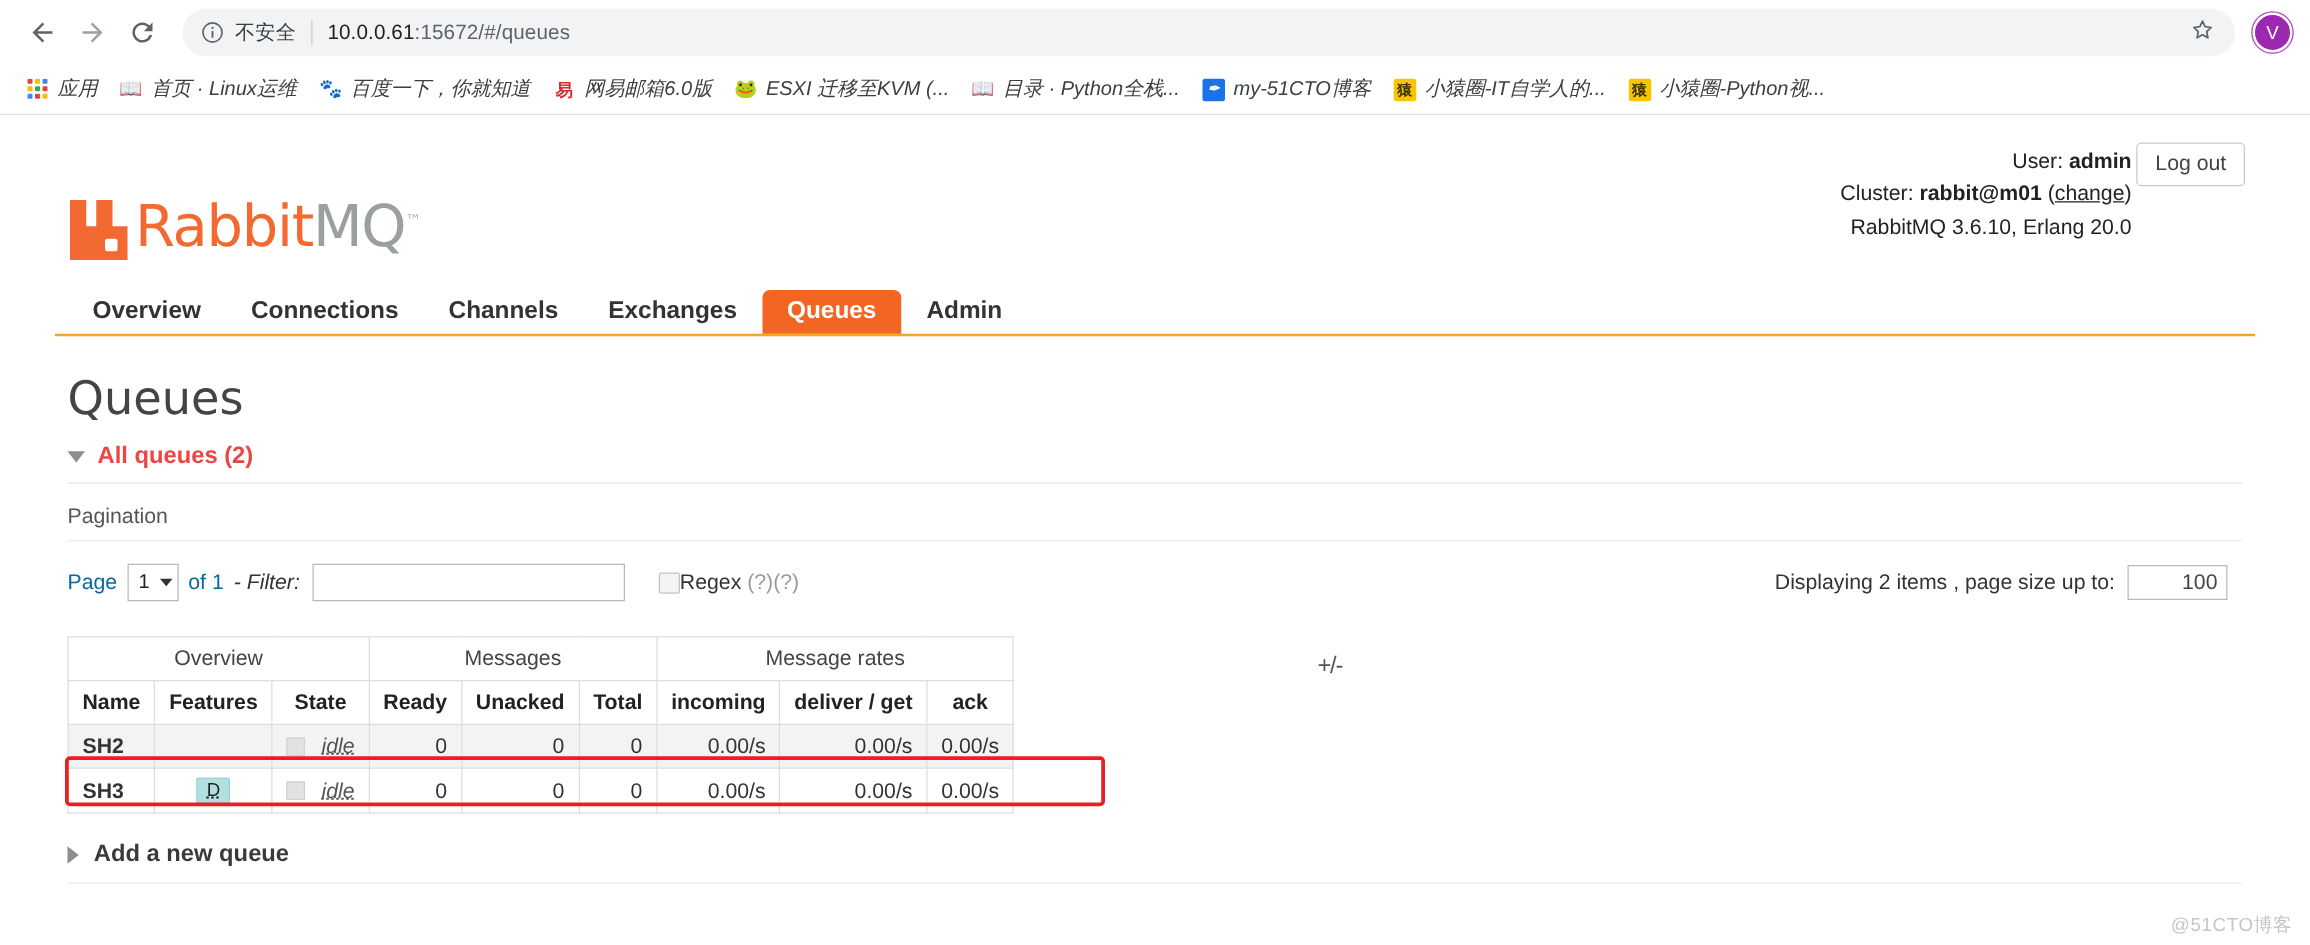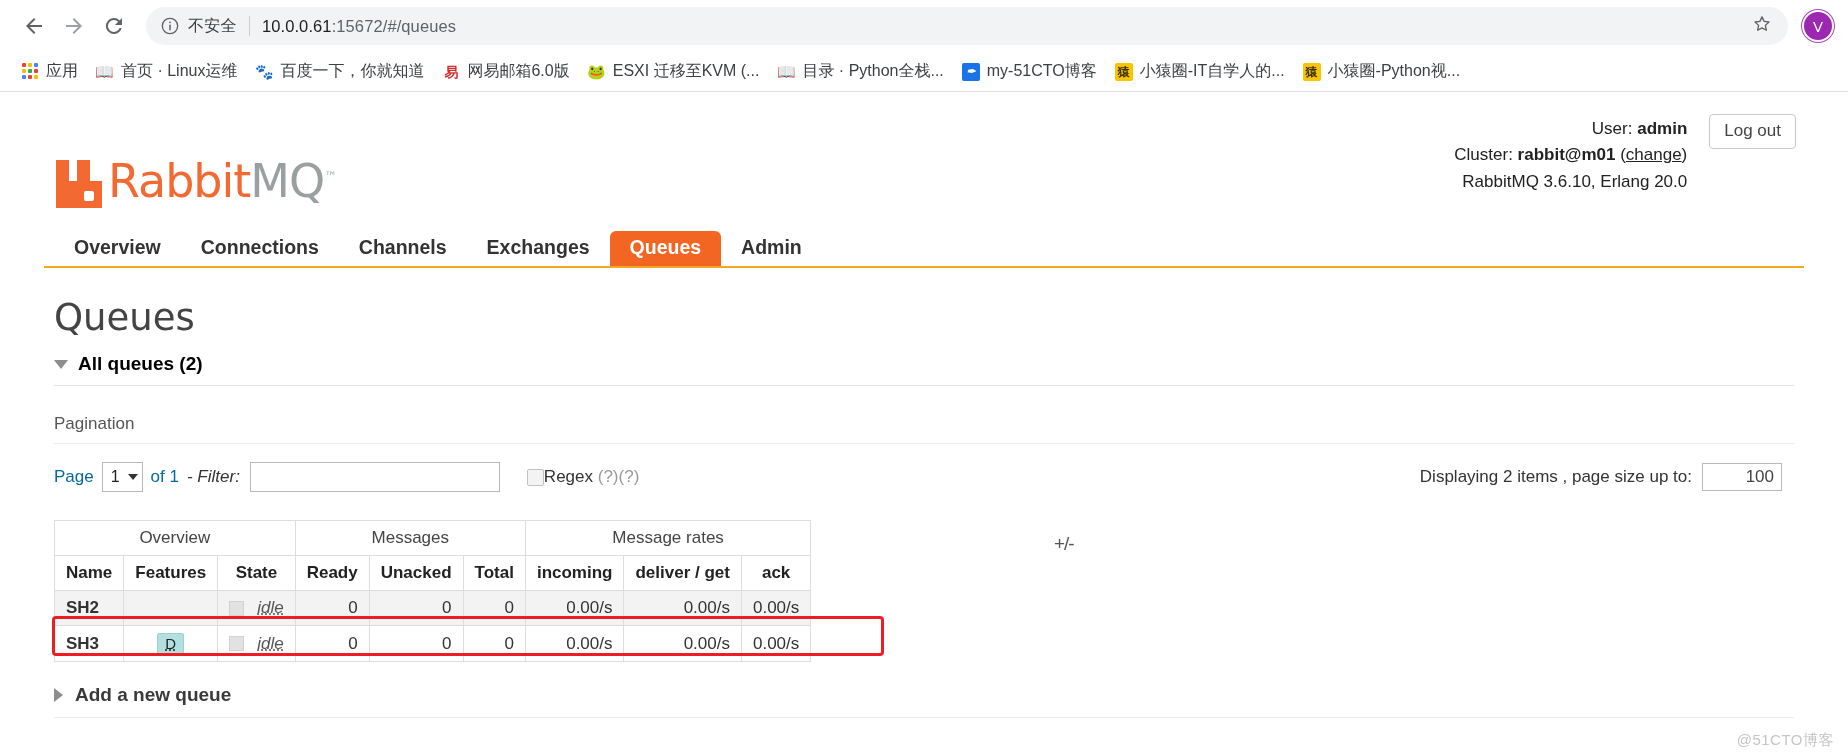--- a/index.html
+++ b/index.html
@@ -92,20 +92,21 @@
     align-items: center;
     gap: 7px;
     padding: 4px 9px;
     border-radius: 4px;
     white-space: nowrap;
     flex: 0 0 auto;
   }
   .bm-label {
     font-size: 16px;
     color: #3c4043;
+    font-style: italic;
   }
   .bm-ico {
     width: 18px; height: 18px;
     flex: 0 0 auto;
     display: flex; align-items: center; justify-content: center;
     font-size: 11px;
     border-radius: 2px;
     line-height: 1;
     overflow: hidden;
   }
@@ -147,21 +148,21 @@
     font-weight: 400;
   }
   .logo-rabbit { color: #f26a32; }
   .logo-mq { color: #9aa0a0; }
   .logo-tm { font-size: 13px; color: #b0b4b4; vertical-align: super; }
 
   .mq-userinfo {
     text-align: right;
     display: flex;
     align-items: flex-start;
-    gap: 22px;
+    gap: 4px;
     padding-right: 8px;
   }
   .mq-userinfo-lines {
     font-size: 17px;
     color: #222;
     line-height: 1.55;
     text-align: right;
     padding-top: 2px;
   }
   .mq-userinfo-lines b { font-weight: bold; }
@@ -226,25 +227,25 @@
   }
   .tri-right {
     width: 0; height: 0;
     border-top: 7px solid transparent;
     border-bottom: 7px solid transparent;
     border-left: 9px solid #8d8d8d;
   }
   .sec-head-label {
     font-size: 19px;
     font-weight: bold;
-    color: #000000;
+    color: #ef4444;
   }
 
   .pagination-label {
-    margin: 28px 10px 0 10px;
+    margin: 16px 10px 0 10px;
     font-size: 17px;
     color: #555;
     border-bottom: 1px solid #ececec;
     padding-bottom: 9px;
   }
 
   .pag-row {
     margin: 16px 10px 0 10px;
     display: flex;
     align-items: center;

